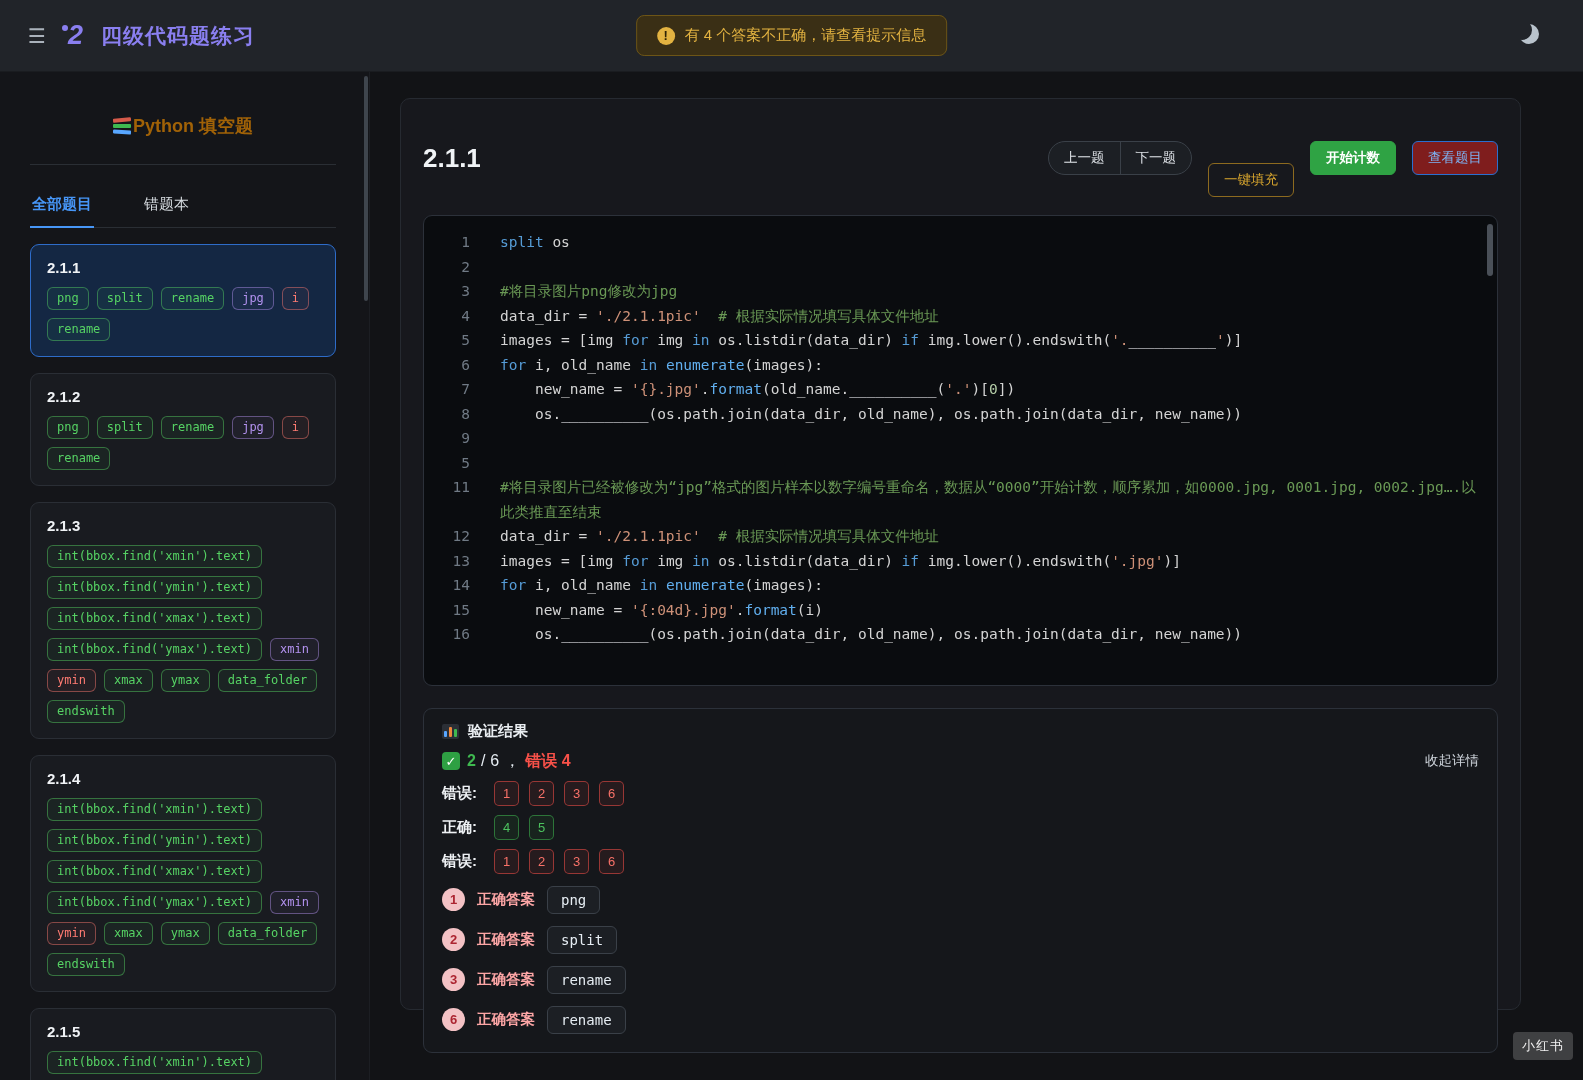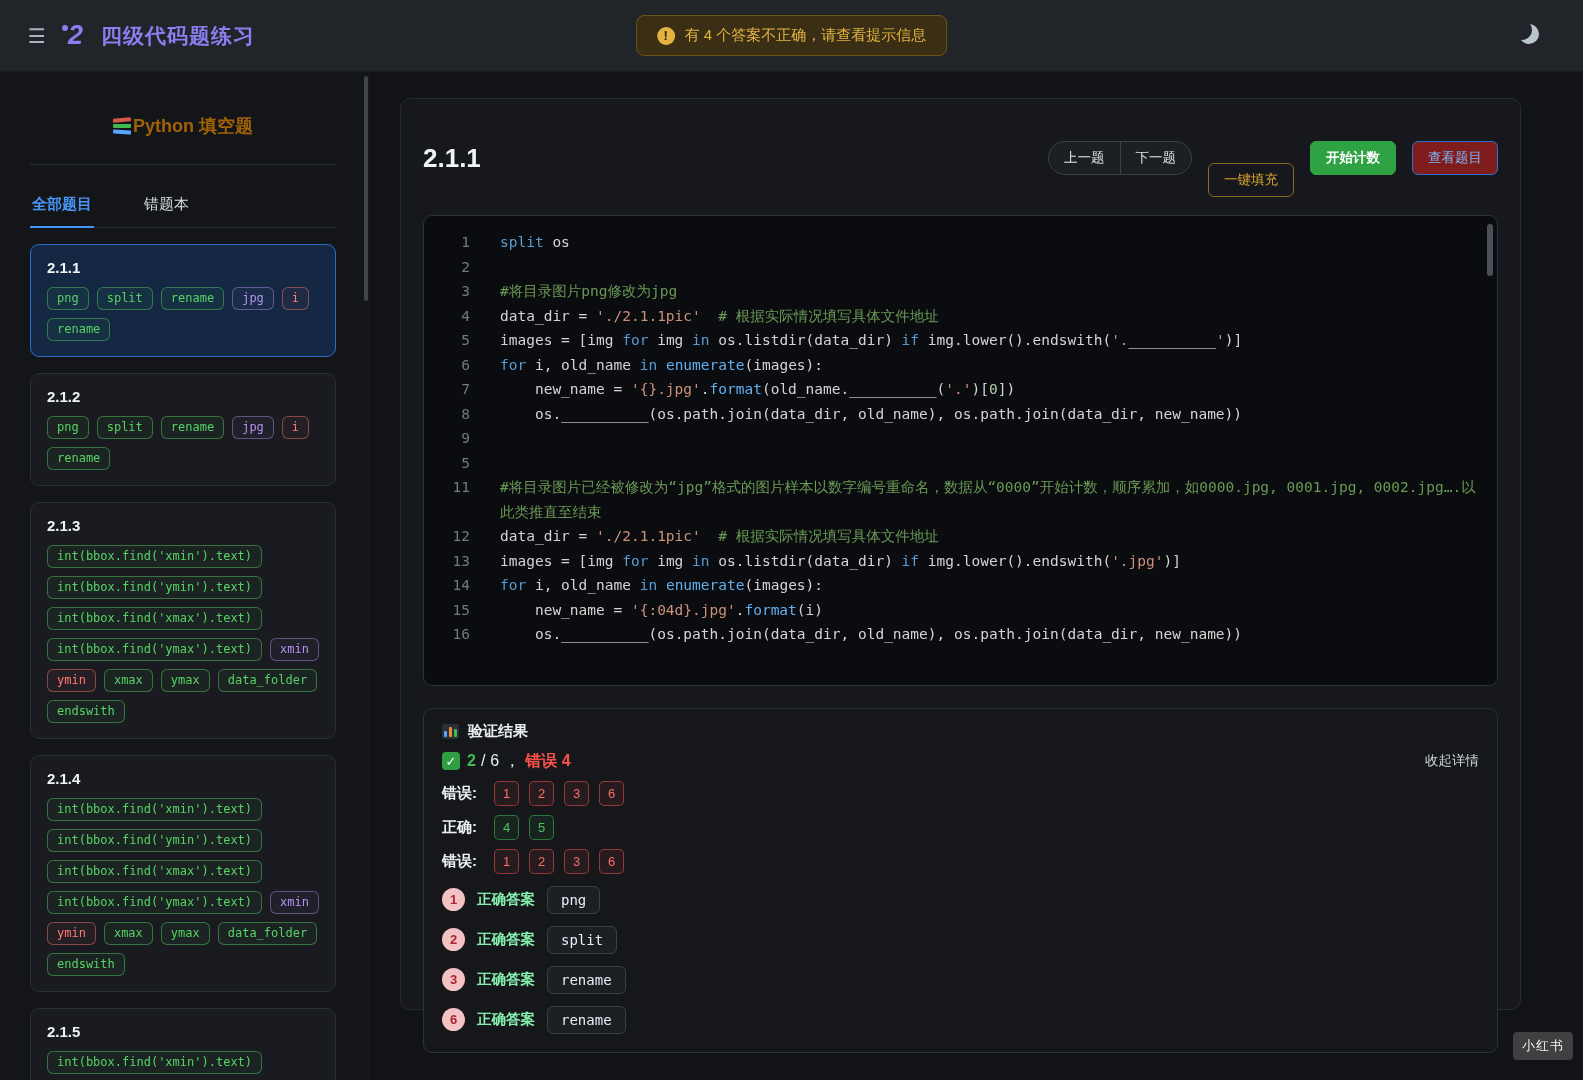--- a/index.html
+++ b/index.html
@@ -122,21 +122,21 @@
   .collapse-link { margin-left:auto; color:#cdd3da; font-size:13.5px; cursor:pointer; }
   .res-row { display:flex; align-items:center; gap:10px; margin-top:9px; }
   .res-label { font-size:15px; font-weight:700; color:#eef1f4; width:42px; }
   .chip { width:25px; height:25px; border-radius:5px; display:inline-flex; align-items:center;
     justify-content:center; font-size:13px; cursor:pointer; border:1px solid; }
   .chip-wrong   { color:#f87168; border-color:rgba(248,81,73,.55);  background:rgba(248,81,73,.08); }
   .chip-correct { color:#4cc25e; border-color:rgba(63,185,80,.55);  background:rgba(63,185,80,.08); }
   .ans-row { display:flex; align-items:center; gap:12px; margin-top:12px; }
   .ans-num { width:23px; height:23px; border-radius:50%; background:#f3c2c5; color:#ac2430;
     display:inline-flex; align-items:center; justify-content:center; font-size:13px; font-weight:700; }
-  .ans-label { font-size:14.5px; font-weight:700; color:#86efac; }
+  .ans-label { font-size:14.5px; font-weight:700; color:#fca5a5; }
   .ans-value { font-family:"DejaVu Sans Mono",monospace; font-size:14px; color:#e6edf3;
     background:#1c1f24; border:1px solid #3a4048; border-radius:6px; padding:5px 13px; }
   
   .watermark { position:fixed; right:10px; bottom:20px; background:rgba(150,150,150,.35);
     color:#f2f2f2; font-size:13px; padding:5px 9px; border-radius:4px; letter-spacing:1px; }
 </style>
 </head>
 <body>
 
 <header class="topbar">

